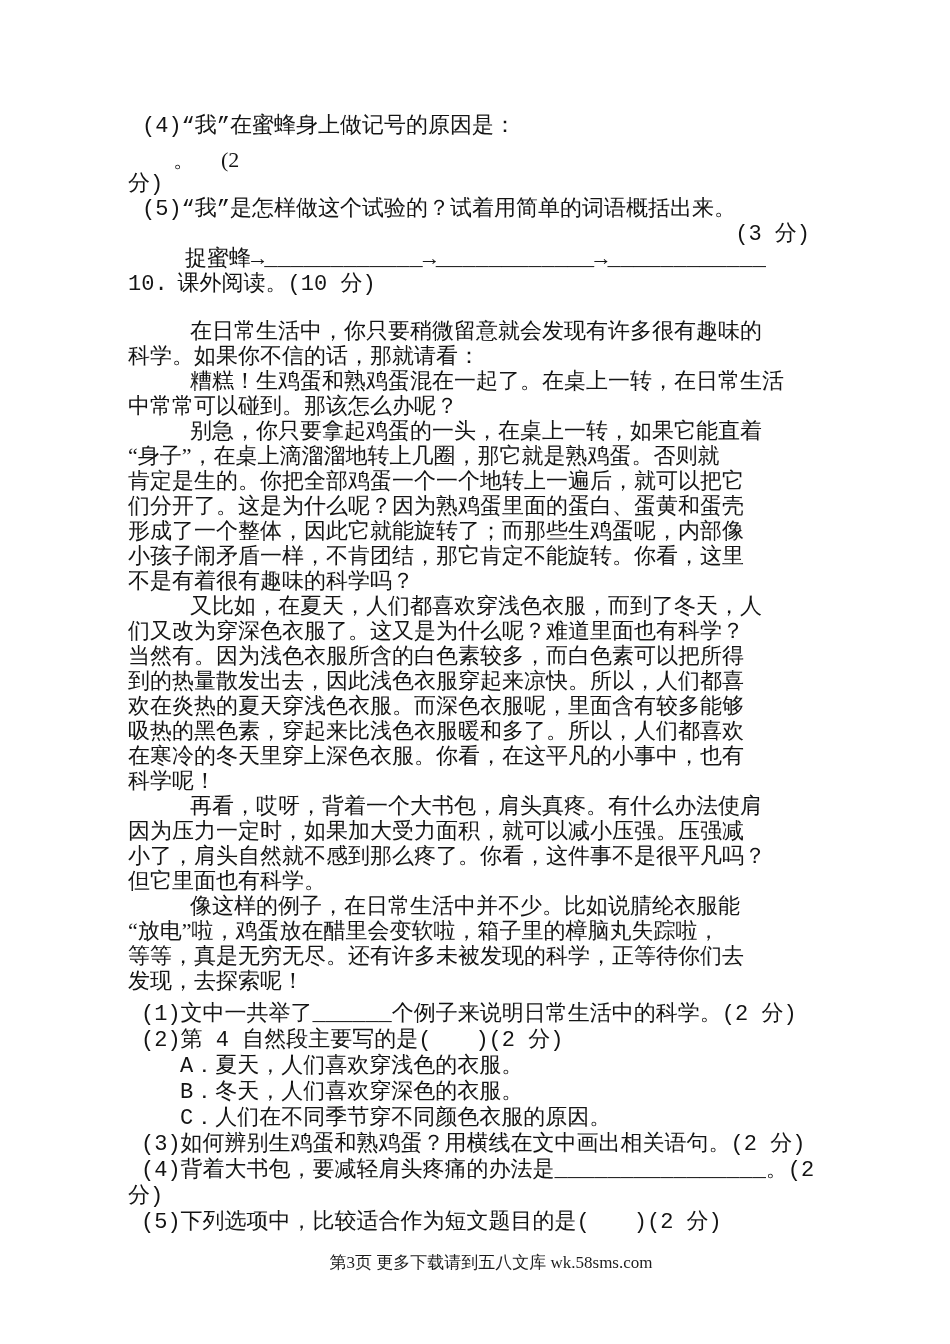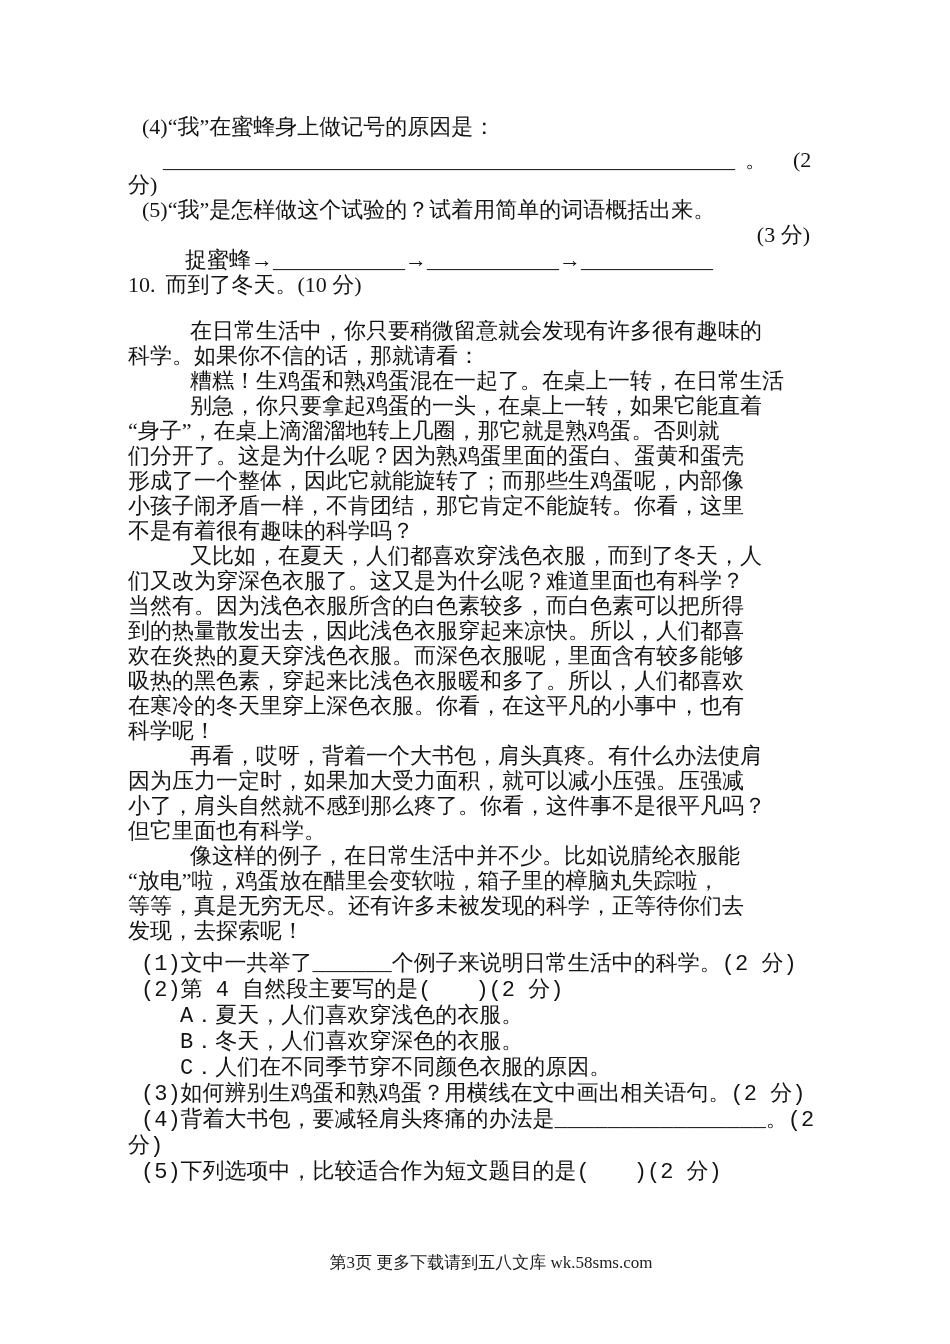--- a/index.html
+++ b/index.html
@@ -8,21 +8,21 @@
     width:950px;height:1344px;
     background:#ffffff;
     color:#141414;
     font-family:"Liberation Serif","DejaVu Serif",serif;
     overflow:hidden;
   }
   .doc{
     position:absolute;left:128px;top:114px;width:690px;
     font-size:22px;line-height:25px;
   }
-  .line{height:25px;white-space:nowrap;}
+  .line{height:25px;white-space:nowrap;font-family:Liberation Mono, monospace;}
   .sub{padding-left:14px;}
   .answer-line{
     height:33px;padding-left:35px;
     display:flex;align-items:flex-end;
   }
   .answer-line .blank{letter-spacing:0;}
   .answer-line .period{margin-left:10px;}
   .answer-line .score-open{margin-left:26px;}
   .score-right{text-align:right;padding-right:8px;}
   .flow{padding-left:57px;}
@@ -41,44 +41,45 @@
 </style>
 </head>
 <body>
 
 <div class="page">
   <div class="doc">
 
     <div class="line sub">(4)“我”在蜜蜂身上做记号的原因是：</div>
 
     <div class="answer-line">
-      <span class="blank">____________________________________________________</span>
       <span class="period">。</span>
       <span class="score-open">(2</span>
     </div>
 
     <div class="line">分)</div>
 
     <div class="line sub">(5)“我”是怎样做这个试验的？试着用简单的词语概括出来。</div>
 
     <div class="line score-right">(3 分)</div>
 
     <div class="line flow">捉蜜蜂→____________→____________→____________</div>
 
     <div class="line h10">
-      <span class="num">10.</span><span>而到了冬天。</span><span>(10 分)</span>
+      <span class="num">10.</span><span>课外阅读。</span><span>(10 分)</span>
     </div>
 
     <div class="passage">
 
     <div class="p-line ind">在日常生活中，你只要稍微留意就会发现有许多很有趣味的</div>
         <div class="p-line">科学。如果你不信的话，那就请看：</div>
         <div class="p-line ind">糟糕！生鸡蛋和熟鸡蛋混在一起了。在桌上一转，在日常生活</div>
+        <div class="p-line">中常常可以碰到。那该怎么办呢？</div>
         <div class="p-line ind">别急，你只要拿起鸡蛋的一头，在桌上一转，如果它能直着</div>
         <div class="p-line">“身子”，在桌上滴溜溜地转上几圈，那它就是熟鸡蛋。否则就</div>
+        <div class="p-line">肯定是生的。你把全部鸡蛋一个一个地转上一遍后，就可以把它</div>
         <div class="p-line">们分开了。这是为什么呢？因为熟鸡蛋里面的蛋白、蛋黄和蛋壳</div>
         <div class="p-line">形成了一个整体，因此它就能旋转了；而那些生鸡蛋呢，内部像</div>
         <div class="p-line">小孩子闹矛盾一样，不肯团结，那它肯定不能旋转。你看，这里</div>
         <div class="p-line">不是有着很有趣味的科学吗？</div>
         <div class="p-line ind">又比如，在夏天，人们都喜欢穿浅色衣服，而到了冬天，人</div>
         <div class="p-line">们又改为穿深色衣服了。这又是为什么呢？难道里面也有科学？</div>
         <div class="p-line">当然有。因为浅色衣服所含的白色素较多，而白色素可以把所得</div>
         <div class="p-line">到的热量散发出去，因此浅色衣服穿起来凉快。所以，人们都喜</div>
         <div class="p-line">欢在炎热的夏天穿浅色衣服。而深色衣服呢，里面含有较多能够</div>
         <div class="p-line">吸热的黑色素，穿起来比浅色衣服暖和多了。所以，人们都喜欢</div>

